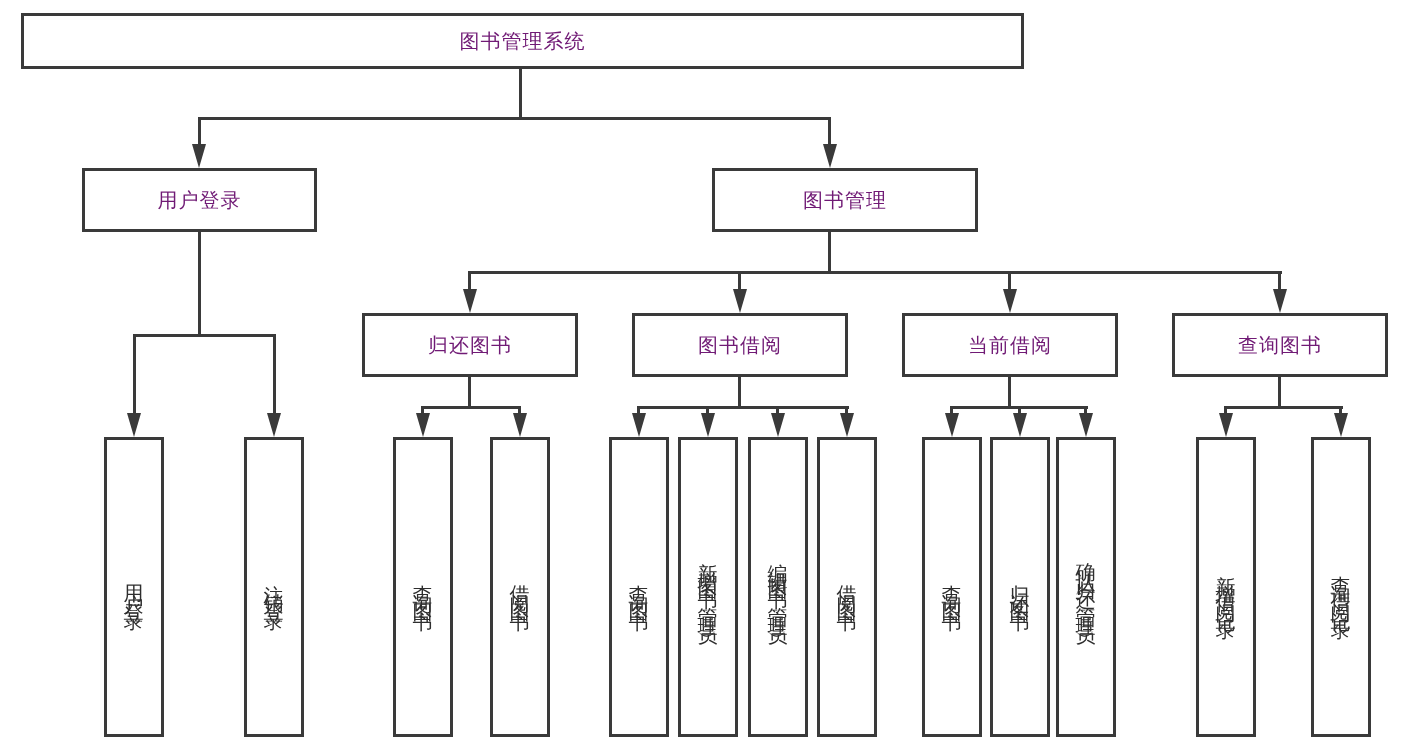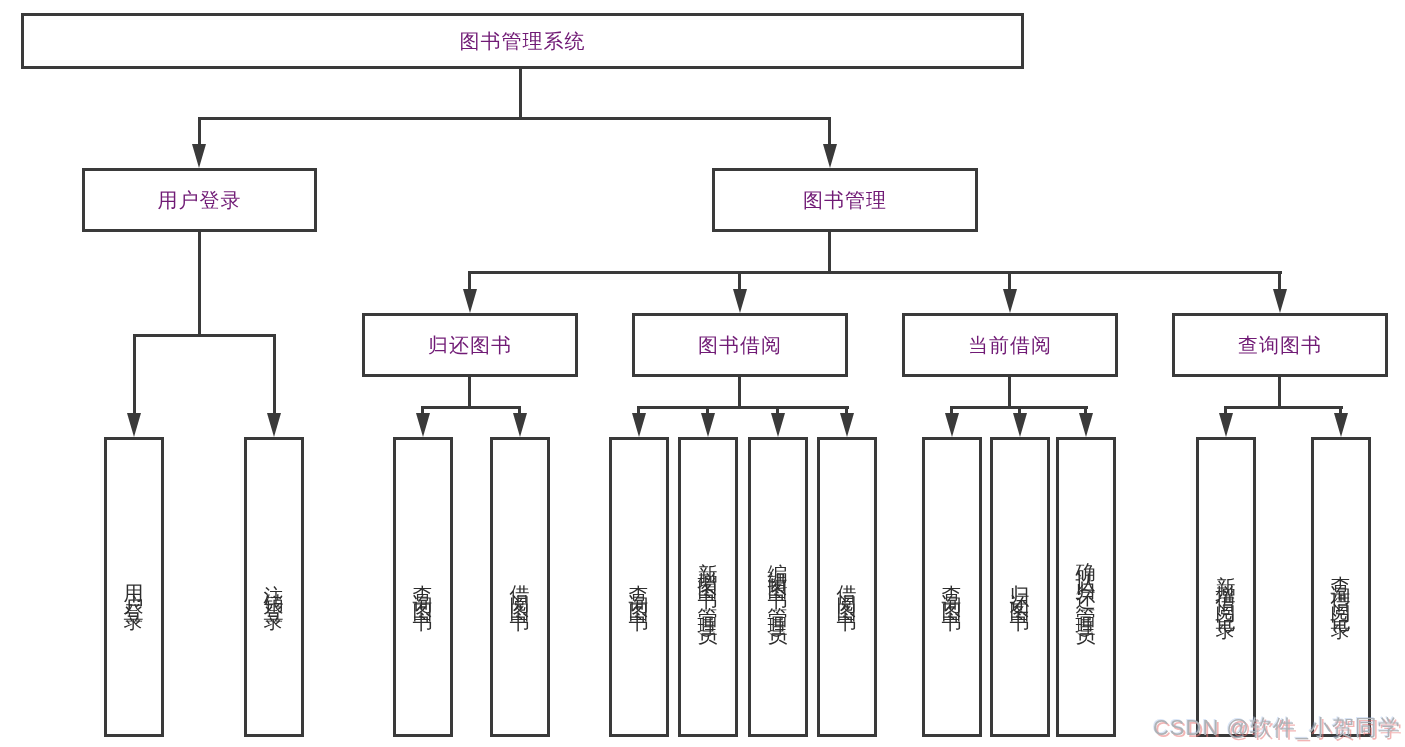--- a/index.html
+++ b/index.html
@@ -175,15 +175,14 @@
     <span>确认归还（管理员）</span>
   </div>
 
   <div class="leaf" style="left:1196px;">
     <span>新增借阅记录</span>
   </div>
   <div class="leaf" style="left:1311px;">
     <span>查询借阅记录</span>
   </div>
 
-  <div class="watermark">CSDN @软件_小贺同学</div>
 
 </div>
 
 </body></html>

